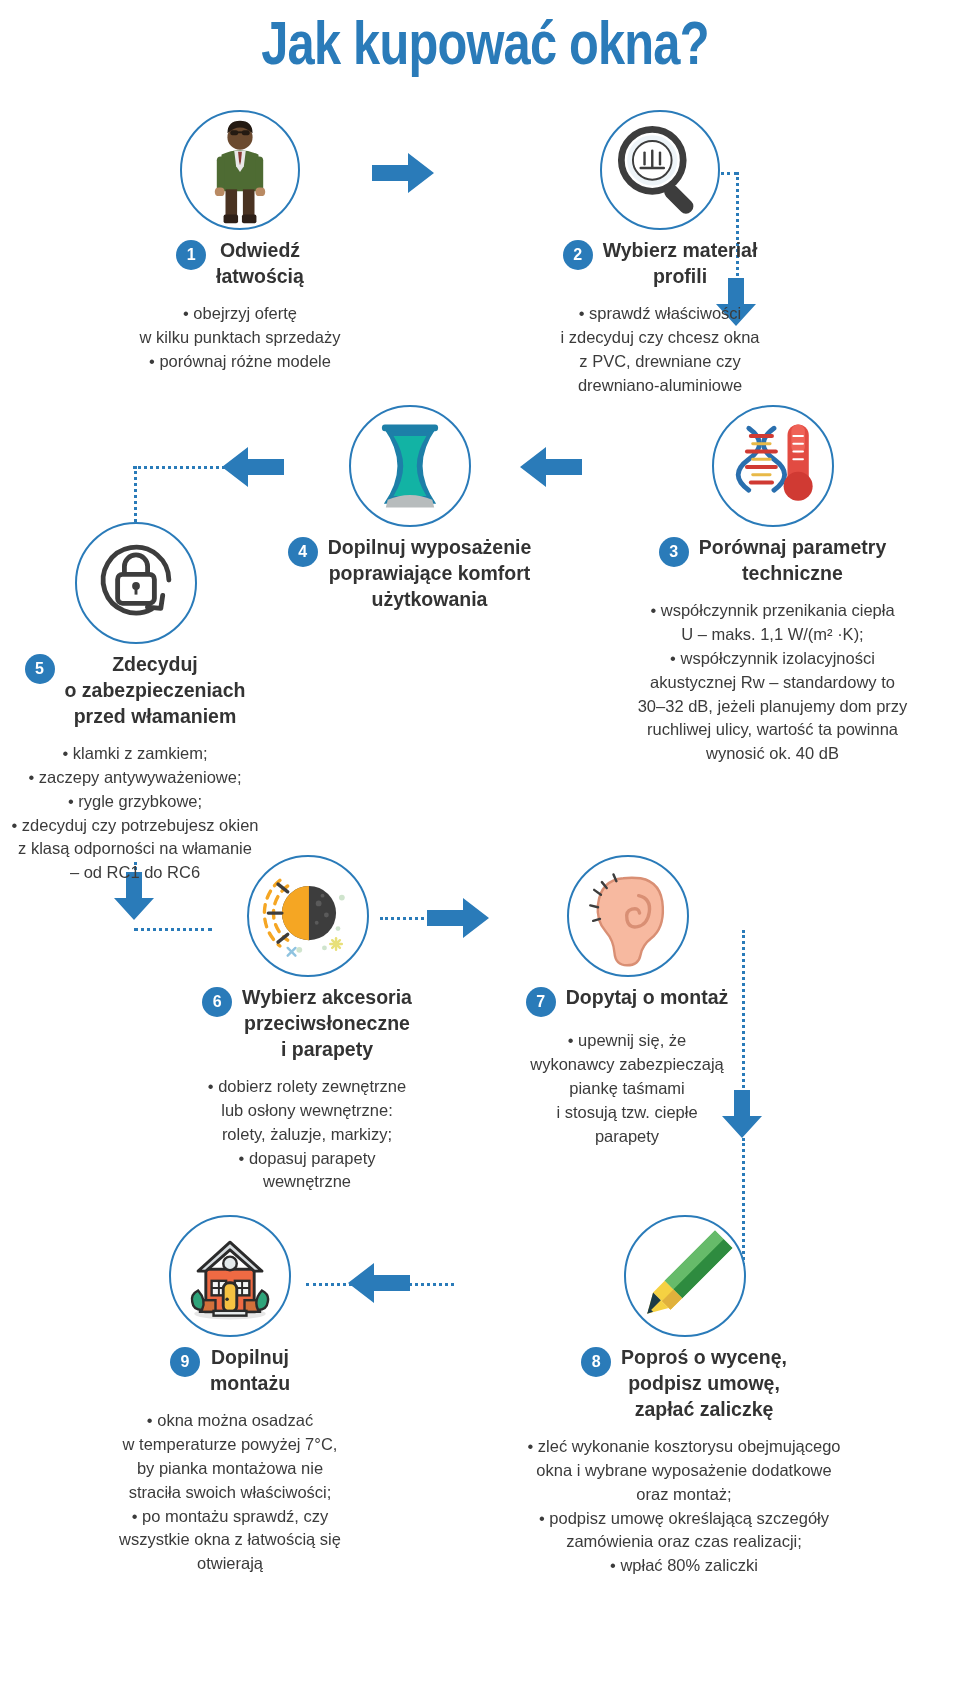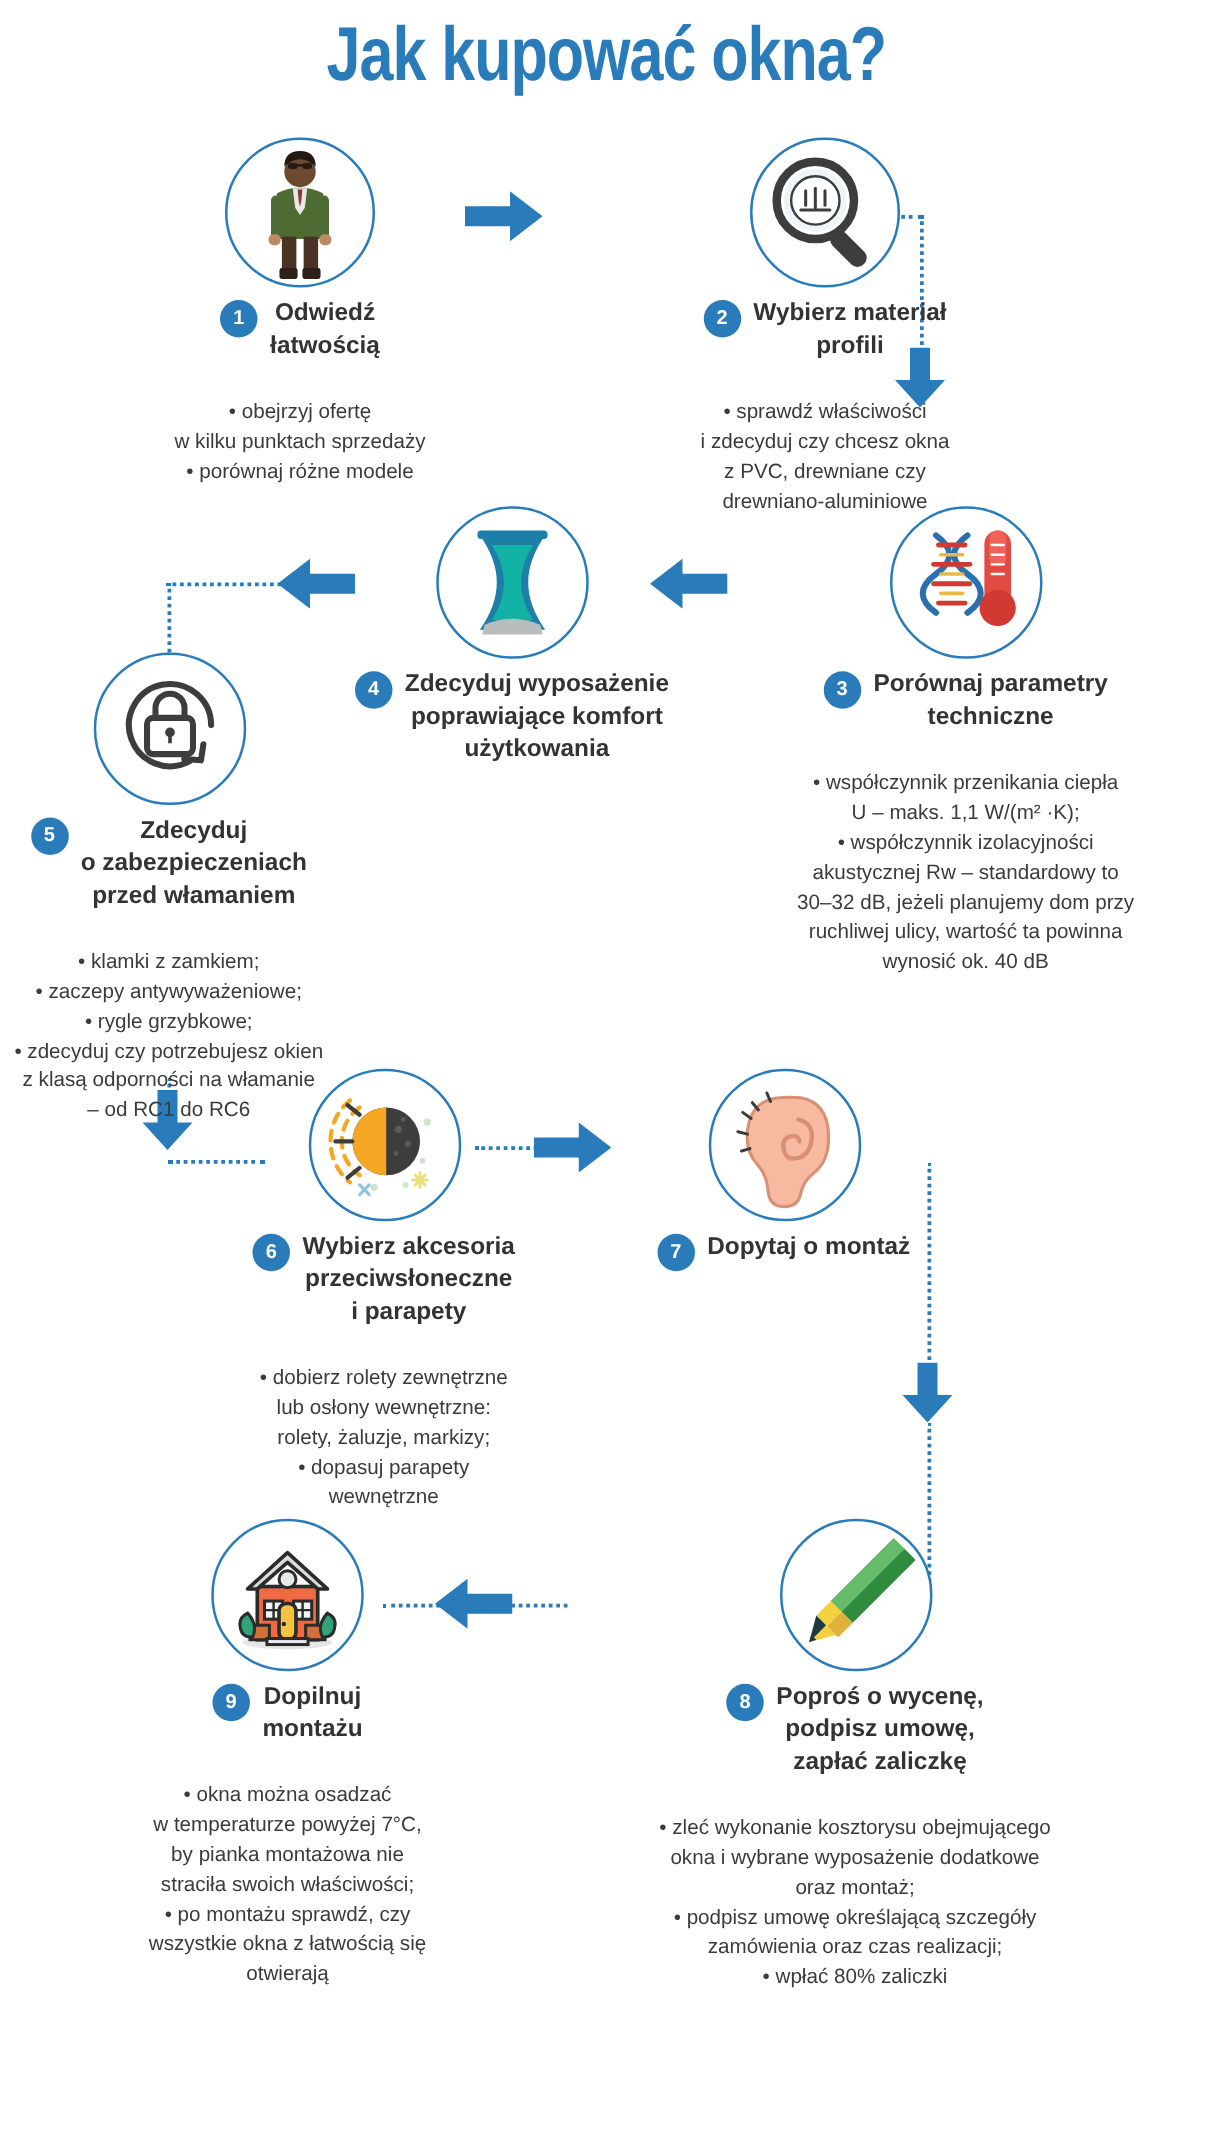--- a/index.html
+++ b/index.html
@@ -65,21 +65,21 @@
   }
   .htext {
     font-size: 19.5px;
     font-weight: bold;
     color: #333333;
     line-height: 1.33;
     text-align: center;
     white-space: pre-line;
   }
   .body {
-    margin-top: 28px;
+    margin-top: 12px;
     font-size: 16.5px;
     color: #3b3b3b;
     line-height: 1.45;
     text-align: center;
     white-space: pre-line;
   }
 
   
   .dotline-h {
     position: absolute;
@@ -273,21 +273,21 @@
     <div class="icon-circle" style="left:137px; top:0; width:122px; height:122px;">
       <svg viewBox="0 0 122 122">
         <path d="M34 22 h54 q-14 20 -14 39 q0 19 14 39 h-54 q14 -20 14 -39 q0 -19 -14 -39z" fill="#1d7fa8"></path>
         <path d="M44 30 h34 q-10 16 -10 31 q0 15 10 31 h-34 q10 -16 10 -31 q0 -15 -10 -31z" fill="#12b3a4"></path>
         <path d="M38 96 q23 -10 46 0 l2 8 h-50z" fill="#b7bcbd"></path>
         <rect x="32" y="18" width="58" height="7" rx="3" fill="#1d7fa8"></rect>
       </svg>
     </div>
     <div class="head" style="margin-top:130px;">
       <div class="badge">4</div>
-      <div class="htext">Zdecyduj wyposażenie
+      <div class="htext">Dopilnuj wyposażenie
 poprawiające komfort
 użytkowania</div>
     </div>
   </div>
 
   <div class="step" style="left:-60px; top:522px; width:390px;">
     <div class="icon-circle" style="left:135px; top:0; width:122px; height:122px;">
       <svg viewBox="0 0 122 122">
         <path d="M95 58 a34 34 0 1 0 -18 30" fill="none" stroke="#3d3d3d" stroke-width="5" stroke-linecap="round"></path>
         <path d="M88 48 l7 12 l12 -6" fill="none" stroke="#3d3d3d" stroke-width="5" stroke-linecap="round" stroke-linejoin="round" transform="translate(-10,28) rotate(-55 95 58)"></path>
@@ -373,20 +373,25 @@
           <line x1="25" y1="66" x2="32" y2="64"></line>
           <line x1="34" y1="26" x2="39" y2="32"></line>
           <line x1="46" y1="18" x2="49" y2="25"></line>
         </g>
       </svg>
     </div>
     <div class="head" style="margin-top:130px;">
       <div class="badge">7</div>
       <div class="htext">Dopytaj o montaż</div>
     </div>
+    <div class="body">• upewnij się, że
+wykonawcy zabezpieczają
+piankę taśmami
+i stosują tzw. ciepłe
+parapety</div>
   </div>
 
   <div class="step" style="left:398px; top:1215px; width:572px;">
     <div class="icon-circle" style="left:226px; top:0; width:122px; height:122px;">
       <svg viewBox="0 0 122 122">
         <path d="M92 14 l18 18 l-52 52 l-18 -18z" fill="#4caf50"></path>
         <path d="M92 14 l9 9 l-52 52 l-9 -9z" fill="#66bb6a"></path>
         <path d="M101 23 l9 9 l-52 52 l-9 -9z" fill="#2e8b3f"></path>
         <path d="M40 66 l18 18 l-12 12 l-18 -18z" fill="#f5d142"></path>
         <path d="M49 75 l9 9 l-12 12 l-9 -9z" fill="#e0b13c"></path>

